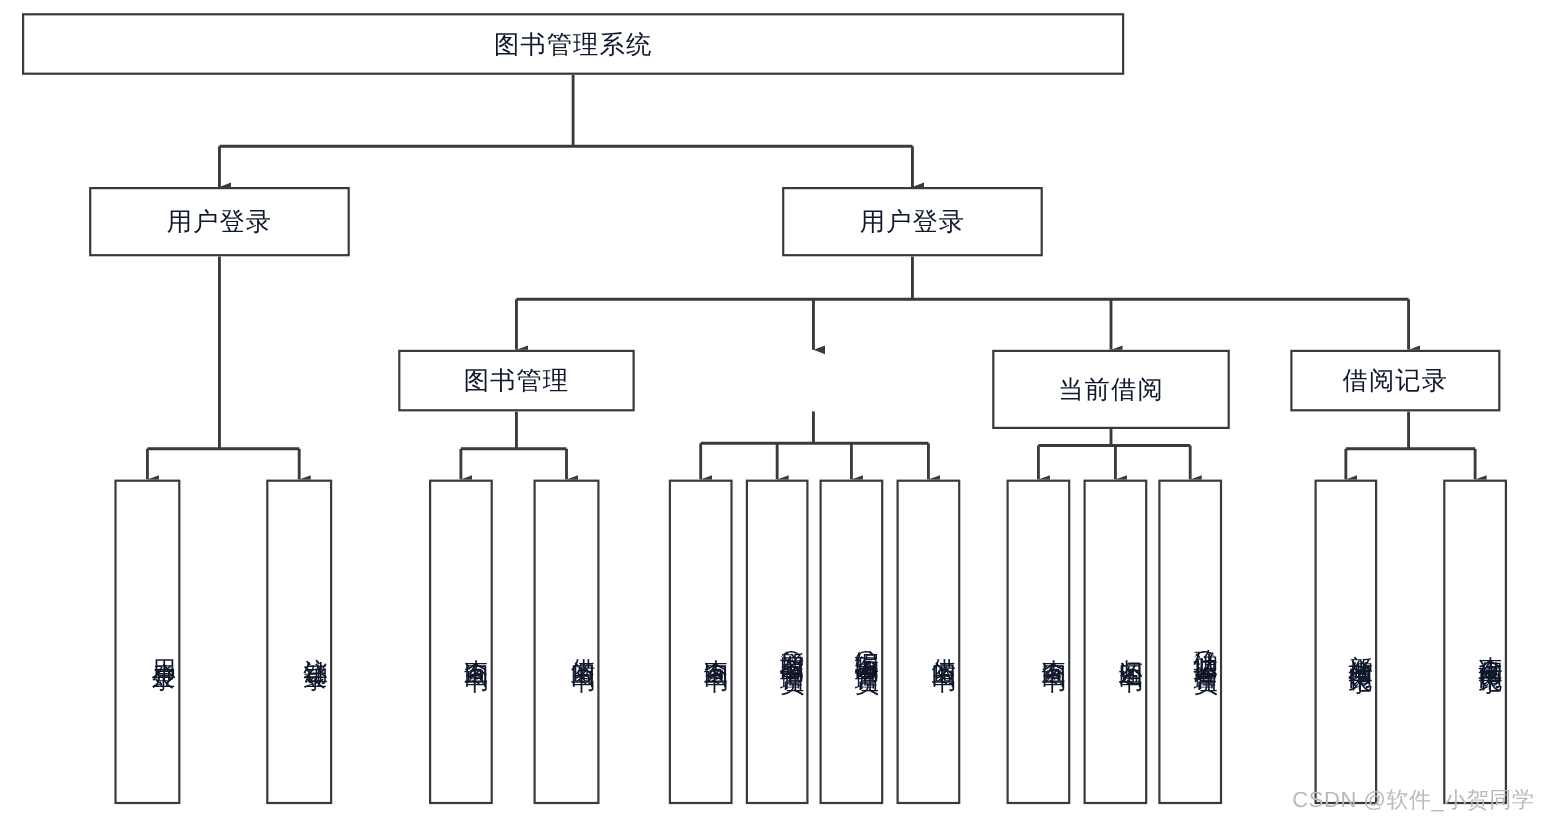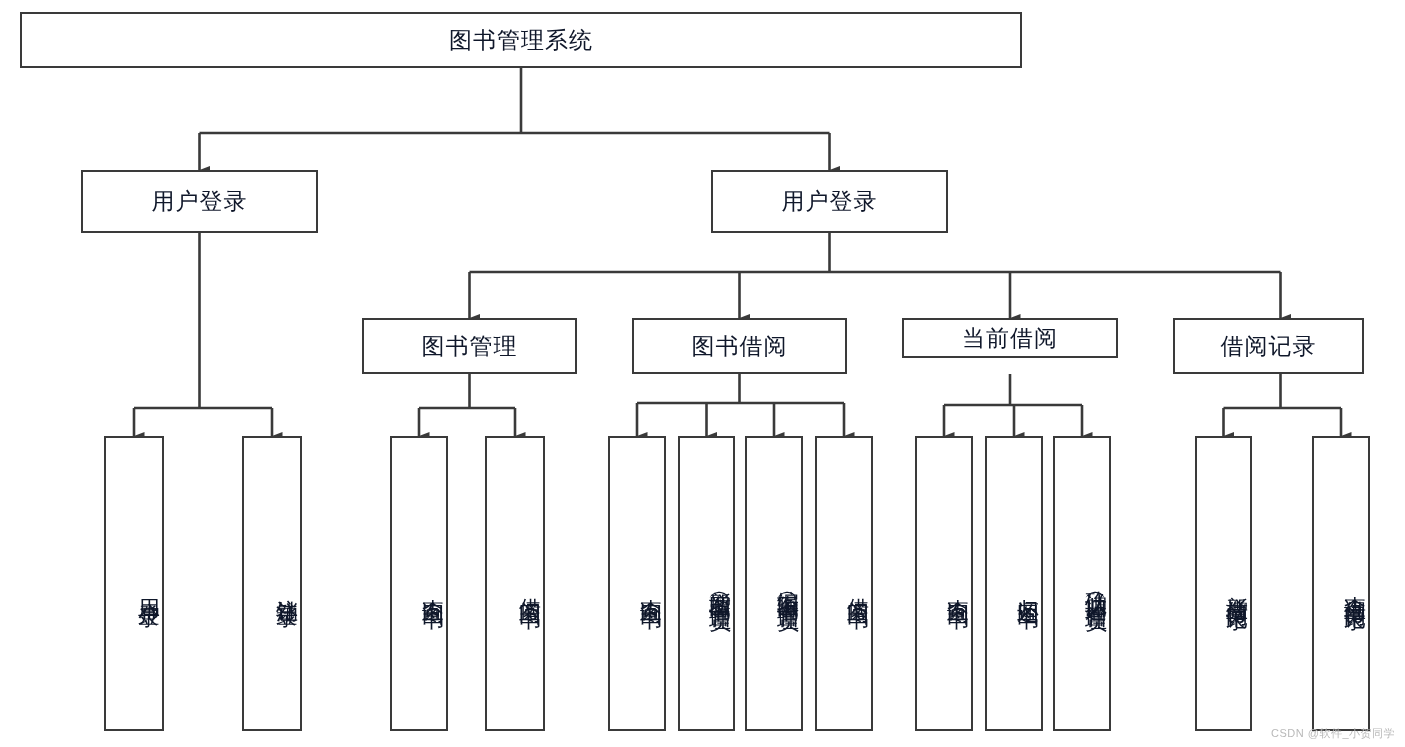--- a/index.html
+++ b/index.html
@@ -53,21 +53,21 @@
     text-align: center;
   }
   .node.vertical .label {
     writing-mode: vertical-rl;
     text-orientation: upright;
   }
   #watermark {
     position: absolute;
     right: 10px;
     bottom: 6px;
-    font-size: 11px;
+    font-size: 20px;
     color: #b9b9b9;
     letter-spacing: 0.5px;
     z-index: 5;
     white-space: nowrap;
   }
 </style>
 </head>
 <body>
 
 <div id="canvas">
@@ -122,24 +122,21 @@
   <div class="node" style="left: 81px; top: 170px; width: 237px; height: 63px;">
     <span class="label">用户登录</span>
   </div>
   <div class="node" style="left: 711px; top: 170px; width: 237px; height: 63px;">
     <span class="label">用户登录</span>
   </div>
 
   <div class="node" style="left: 362px; top: 318px; width: 215px; height: 56px;">
     <span class="label">图书管理</span>
   </div>
-  <div class="node" style="left: 632px; top: 318px; width: 215px; height: 56px;">
-    <span class="label">图书借阅</span>
-  </div>
-  <div class="node" style="left: 902px; top: 318px; width: 216px; height: 40px;">
+  <div class="node" style="left: 902px; top: 318px; width: 216px; height: 72px;">
     <span class="label">当前借阅</span>
   </div>
   <div class="node" style="left: 1173px; top: 318px; width: 191px; height: 56px;">
     <span class="label">借阅记录</span>
   </div>
 
   <div class="node vertical" style="left: 104px; top: 436px; width: 60px; height: 295px;">
     <span class="label">用户登录</span>
   </div>
   <div class="node vertical" style="left: 242px; top: 436px; width: 60px; height: 295px;">

